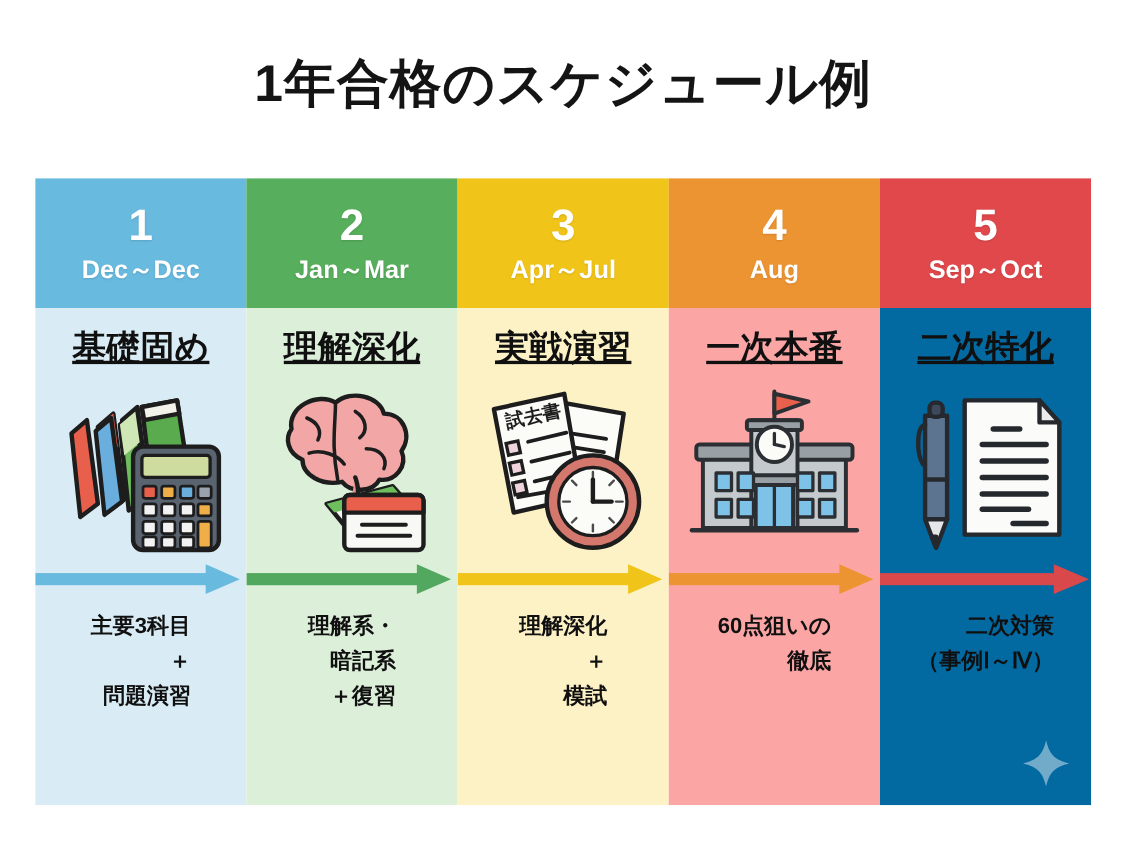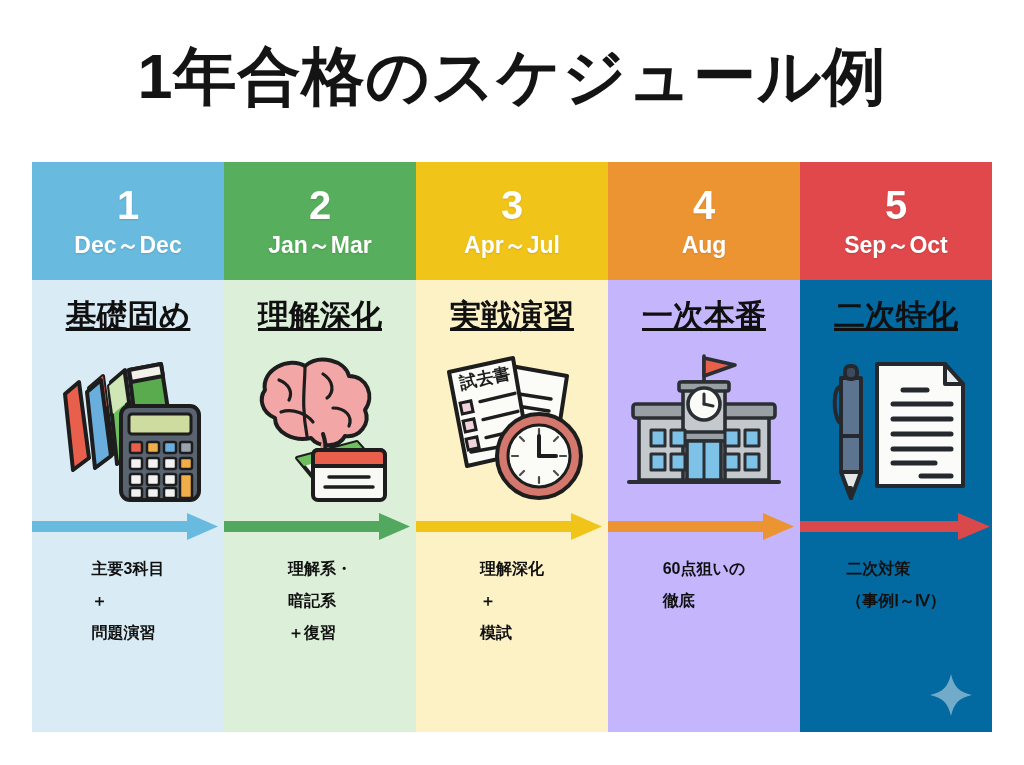--- a/index.html
+++ b/index.html
@@ -8,21 +8,21 @@
     background:#ffffff;
     font-family:"Liberation Sans", sans-serif;
     overflow:hidden;
   }
   #root { position:relative; width:1024px; height:765px; background:#fff; }
 
   
   .title {
     position:absolute; left:0; top:40px; width:1024px;
     text-align:center;
-    font-size:63px; line-height:72px;
+    font-size:47px; line-height:72px;
     font-weight:bold; color:#141414;
     letter-spacing:1px;
     white-space:nowrap;
   }
 
   
   .panel {
     position:absolute; left:32px; top:162px;
     width:960px; height:570px;
     display:flex; flex-direction:row;
@@ -79,23 +79,23 @@
   .arrow-band {
     width:100%; height:34px;
     display:flex; align-items:center;
     margin-top:2px;
   }
   .arrow-band svg { display:block; width:192px; height:34px; }
 
   
   .col-desc {
     margin-top:10px;
-    font-size:16px; line-height:32px;
+    font-size:20px; line-height:32px;
     font-weight:bold; color:#101010;
-    text-align:left; white-space:pre-line;
+    text-align:right; white-space:pre-line;
   }
 
   
   .sparkle { position:absolute; right:18px; bottom:10px; opacity:.55; }
 </style>
 </head>
 <body>
 
 <div id="root">
 
@@ -263,21 +263,21 @@
 ＋
 模試</div>
       </div>
     </div>
 
     <div class="col">
       <div class="col-head" style="background: rgb(237, 148, 50);">
         <div class="col-num">4</div>
         <div class="col-period">Aug</div>
       </div>
-      <div class="col-body" style="background: #c4b5fd;">
+      <div class="col-body" style="background: #fca5a5;">
         <div class="col-stage">一次本番</div>
         <div class="art">
           <svg viewBox="0 0 170 165" width="170" height="165">
             <g stroke="#2b2f33" stroke-width="3.6" stroke-linejoin="round">
               <line x1="85" y1="14" x2="85" y2="44" stroke-linecap="round"></line>
               <path d="M85 16 L116 23 L85 34 Z" fill="#e8604c"></path>
               <rect x="20" y="72" width="130" height="66" fill="#c3c9cd"></rect>
               <rect x="14" y="62" width="142" height="14" rx="3" fill="#98a0a6"></rect>
               <rect x="64" y="40" width="42" height="98" fill="#c3c9cd"></rect>
               <rect x="60" y="40" width="50" height="9" rx="2" fill="#98a0a6"></rect>

